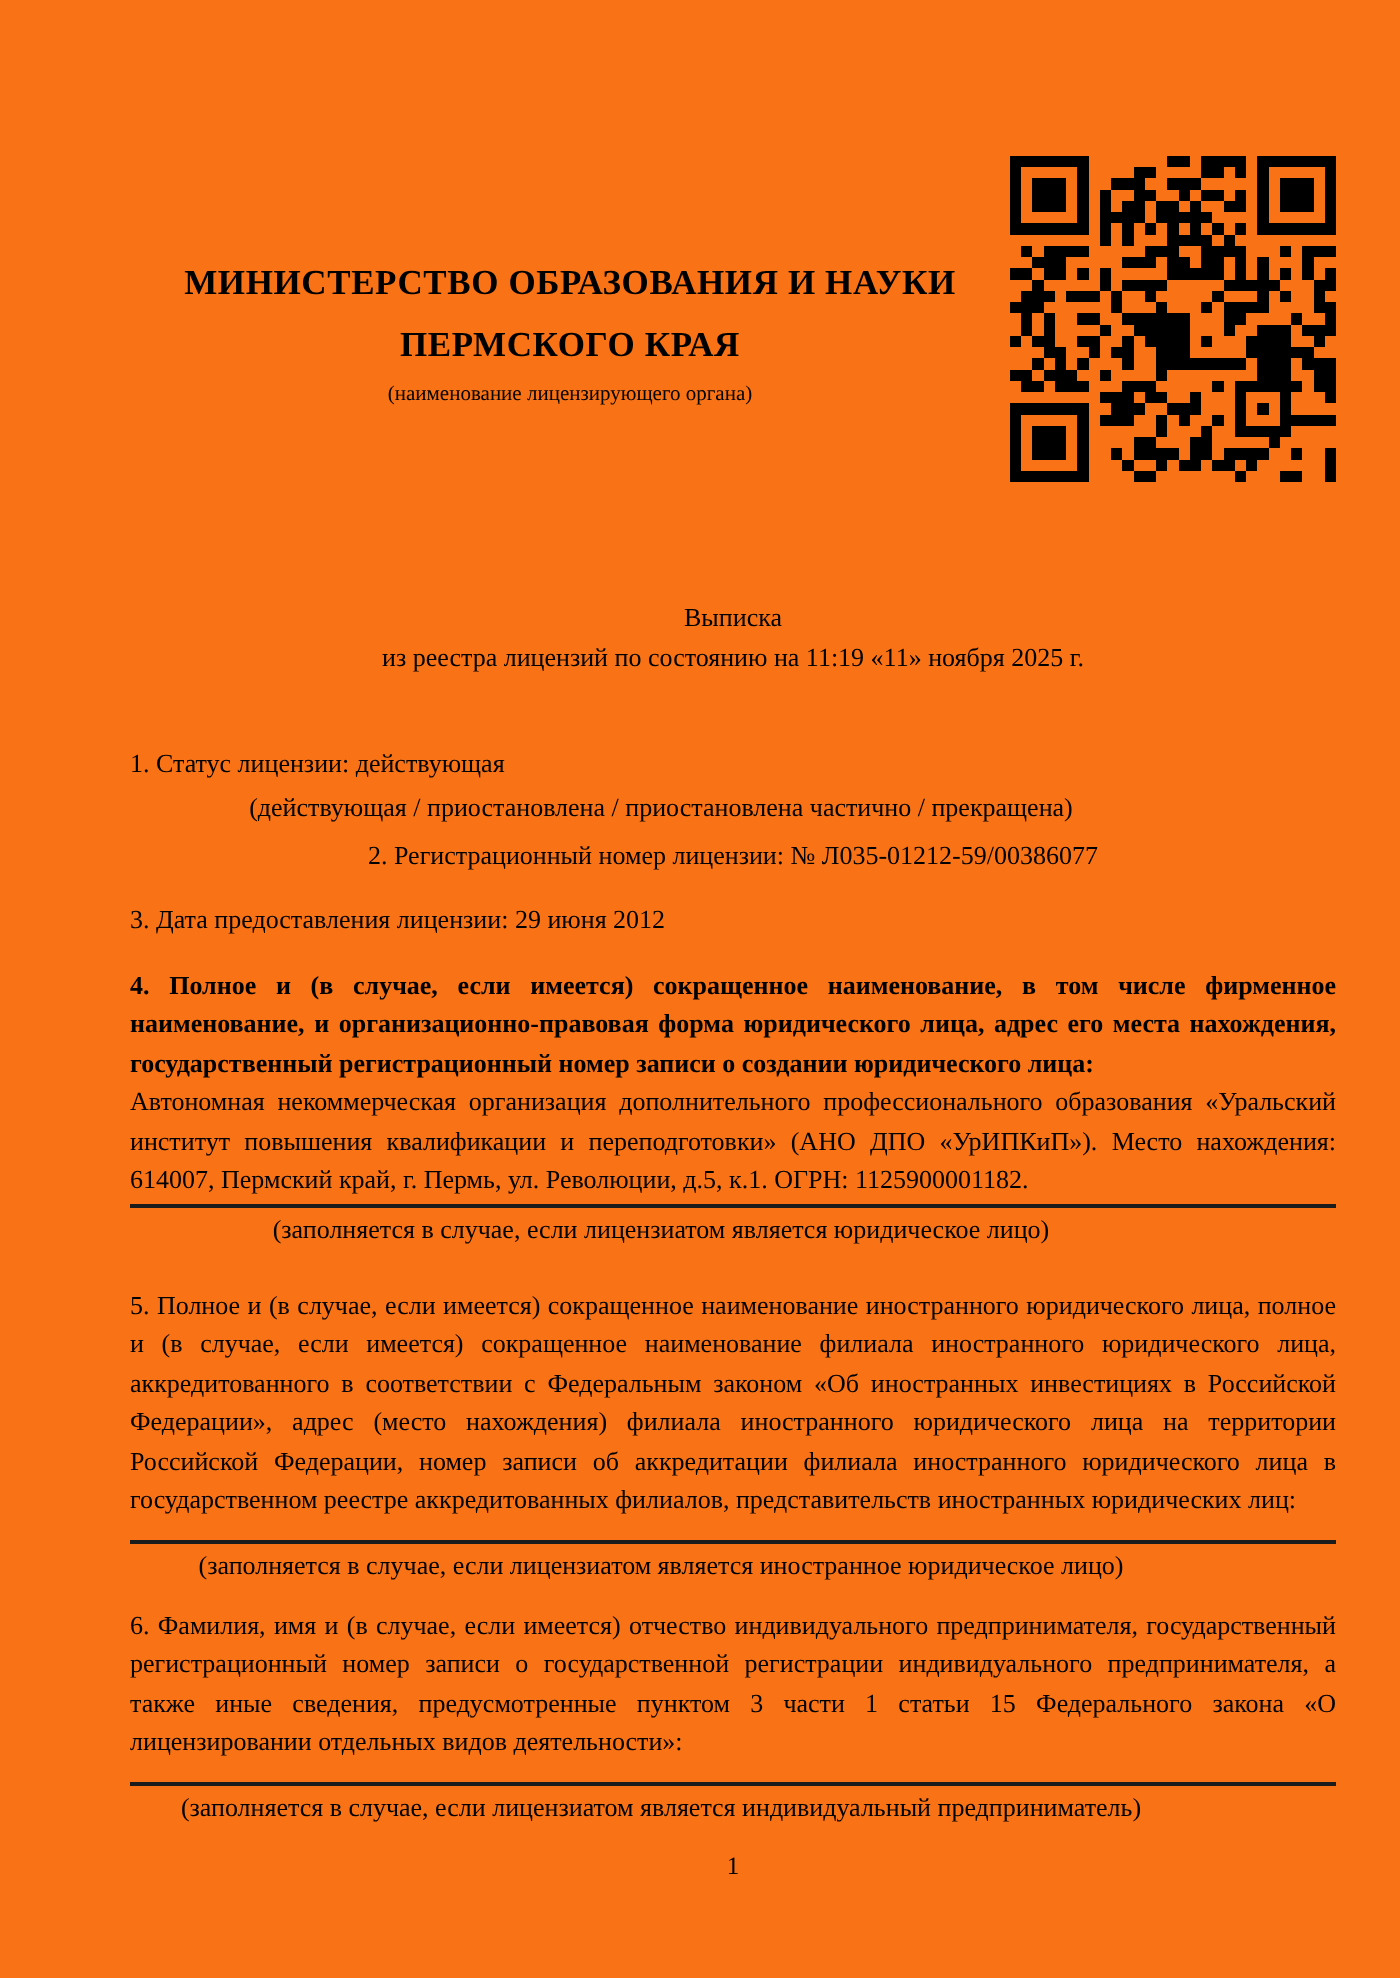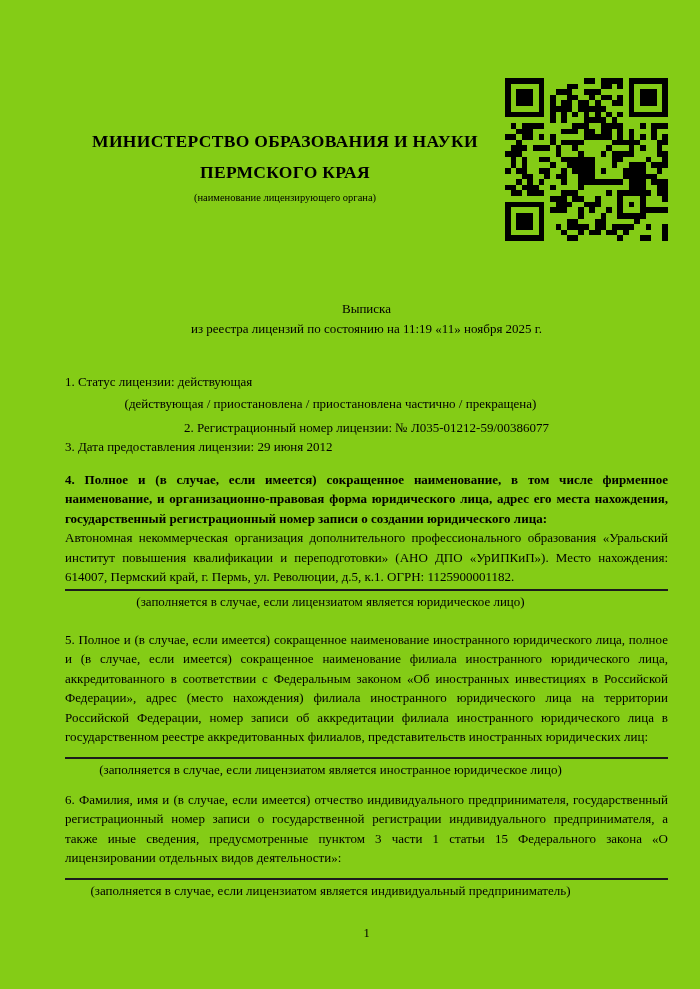--- a/index.html
+++ b/index.html
@@ -1,21 +1,21 @@
 <!DOCTYPE html>
 <html lang="ru"><head>
 <meta charset="utf-8">
 <style>
   html, body { margin: 0; padding: 0; background: #e8e8e8; }
   .page {
     position: relative;
     width: 700px;
     height: 989px;
     margin: 0 auto;
-    background: #84cc16;
+    background: #f97316;
     font-family: "Liberation Serif", serif;
     color: #000;
     overflow: hidden;
   }
   .content { position: absolute; left: 65px; right: 32px; top: 0; }
 
   
   .header { position: relative; height: 241px; }
   .title-block {
     position: absolute; left: 0; top: 126px; width: 440px;
@@ -49,21 +49,21 @@
     font-size: 13px;
     line-height: 13px;
     text-align: center;
     padding-right: 72px; 
   }
   .rule { border-top: 2px solid #1c1c1c; height: 0; }
 
   .mt-item1   { margin-top: 34px; }
   .mt-cap1    { margin-top: 5px;  }
   .mt-item2   { margin-top: 8px; text-align: center; }
-  .mt-item3   { }
+  .mt-item3   { margin-top: 13px; }
   .mt-item4   { margin-top: 13px; font-weight: bold; }
   .mt-val4    { margin-top: 0;    }
   .mt-rule4   { margin-top: 2px;  }
   .mt-cap4    { margin-top: 4px;  }
   .mt-item5   { margin-top: 22px; }
   .mt-rule5   { margin-top: 10px; }
   .mt-cap5    { margin-top: 4px; font-family: Liberation Serif, serif;  }
   .mt-item6   { margin-top: 14px; }
   .mt-rule6   { margin-top: 10px; }
   .mt-cap6    { margin-top: 4px;  }

